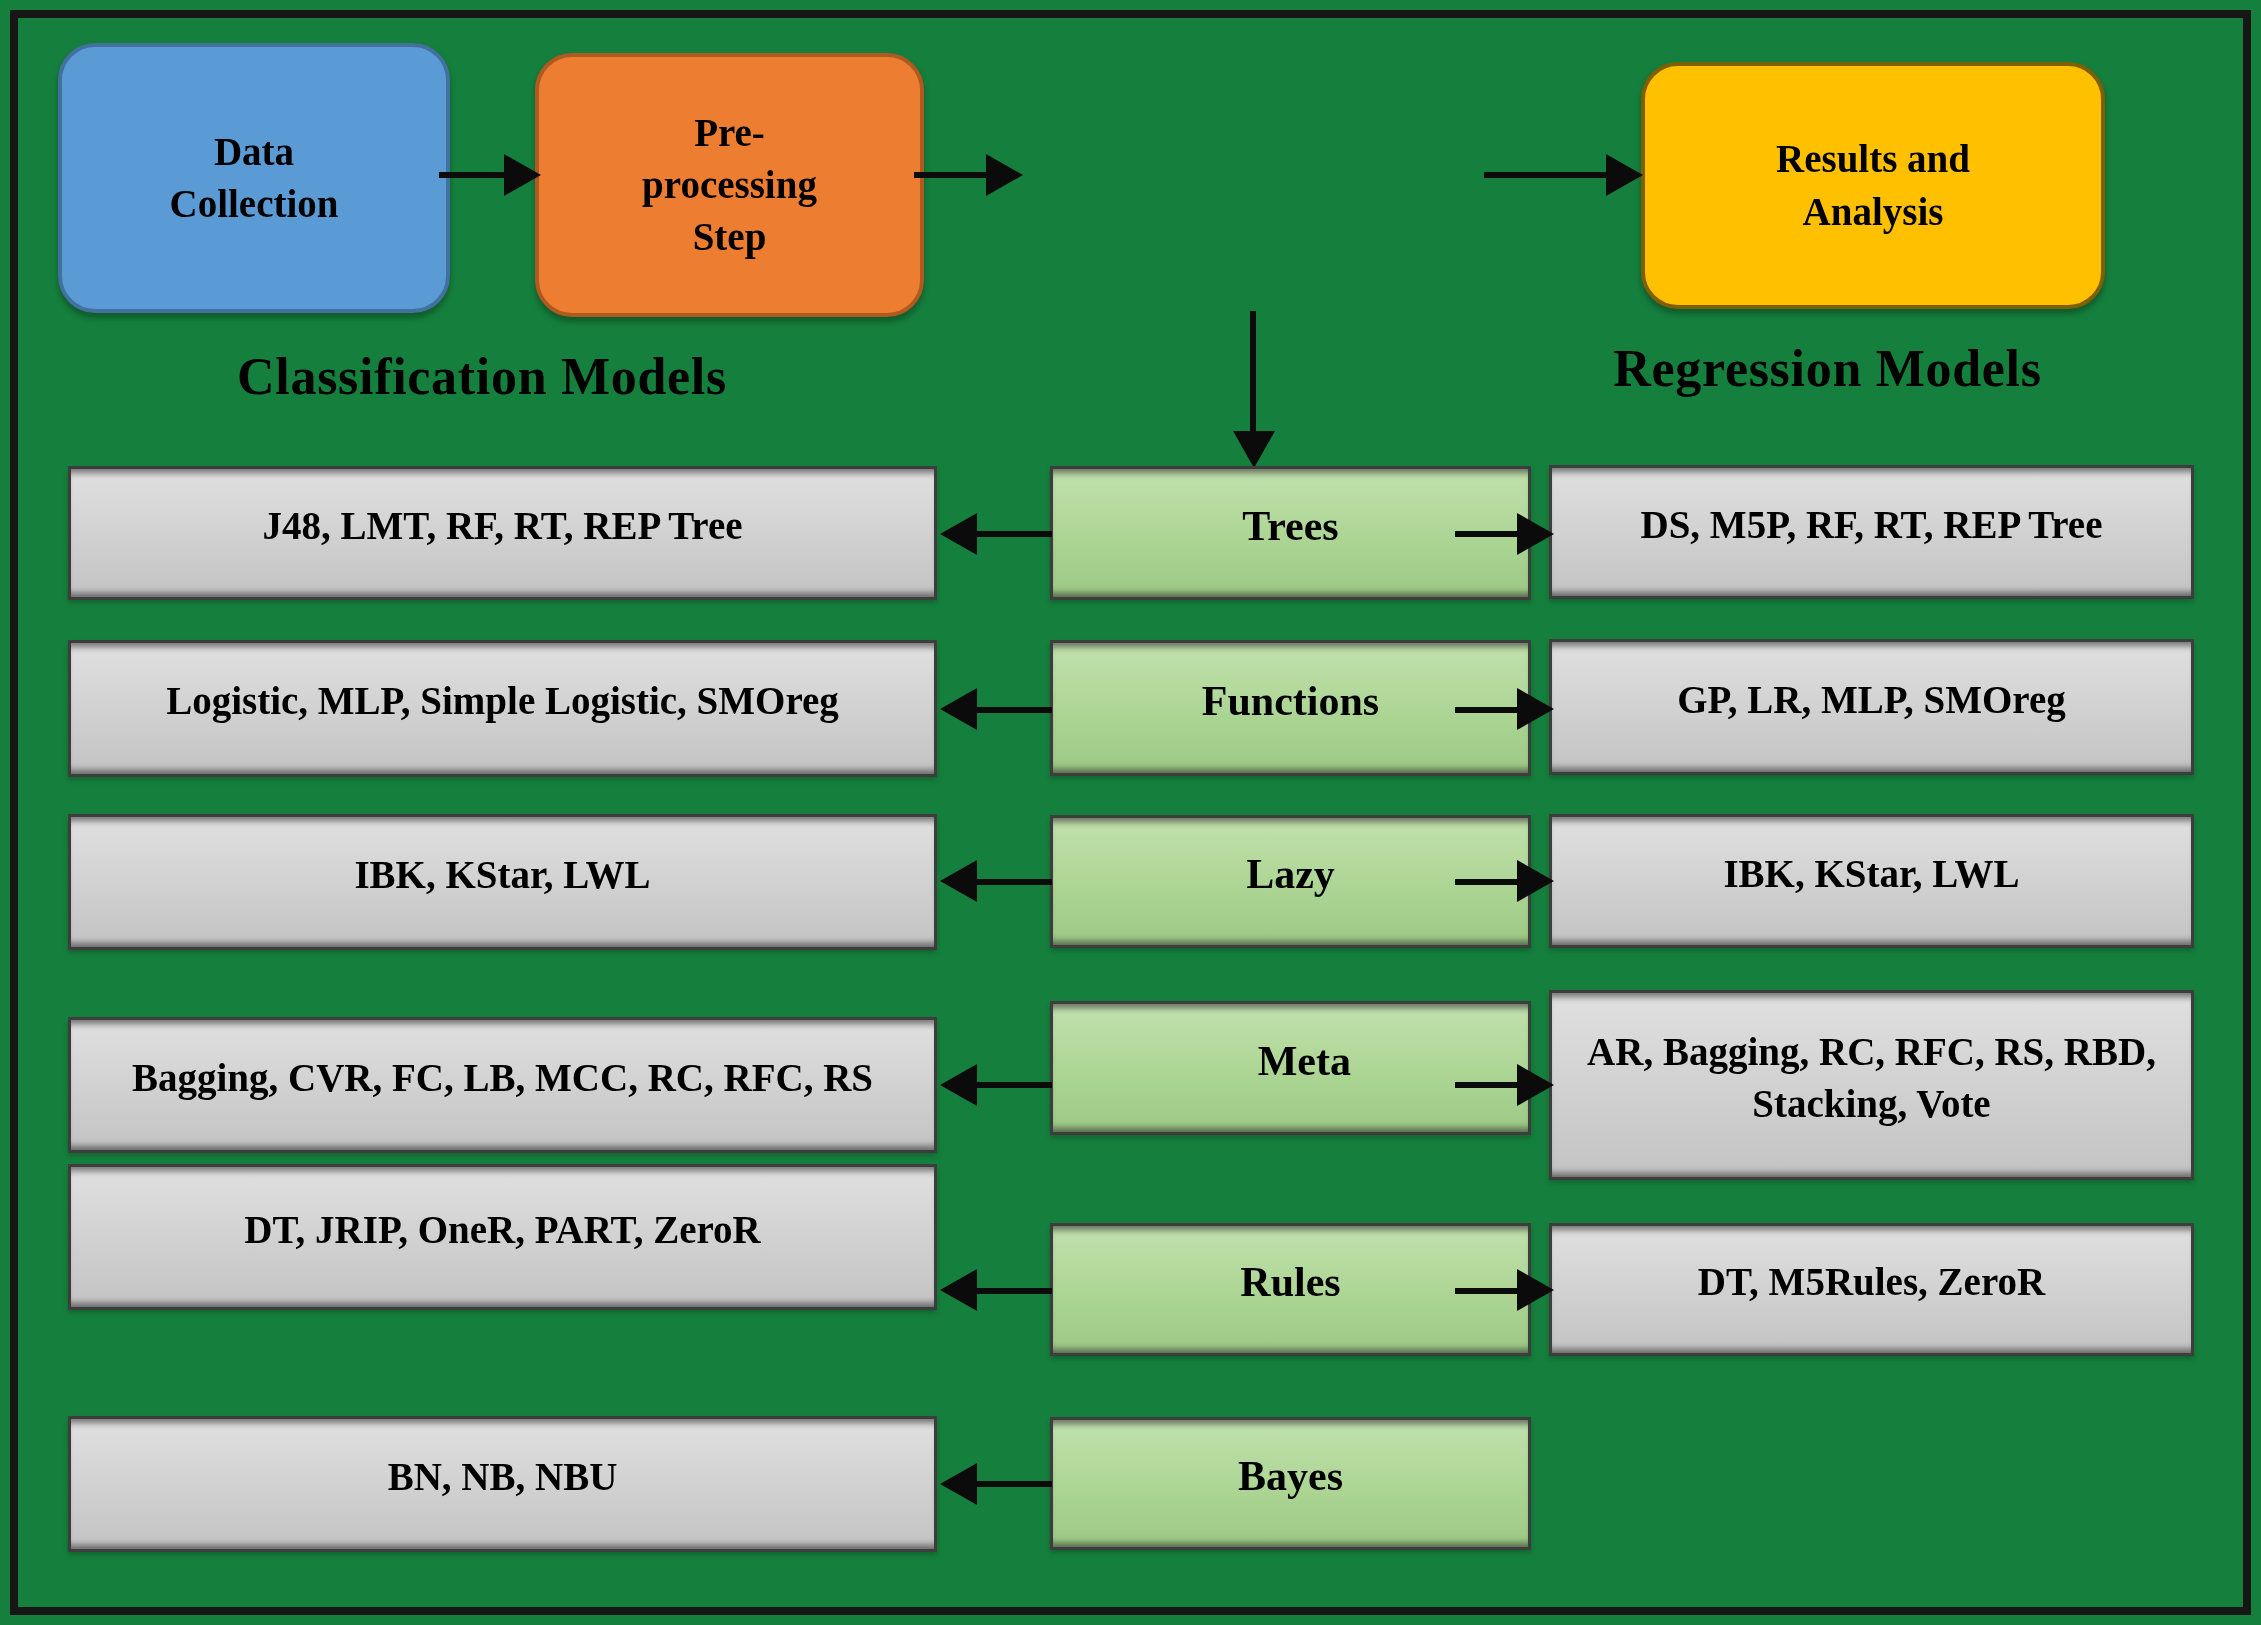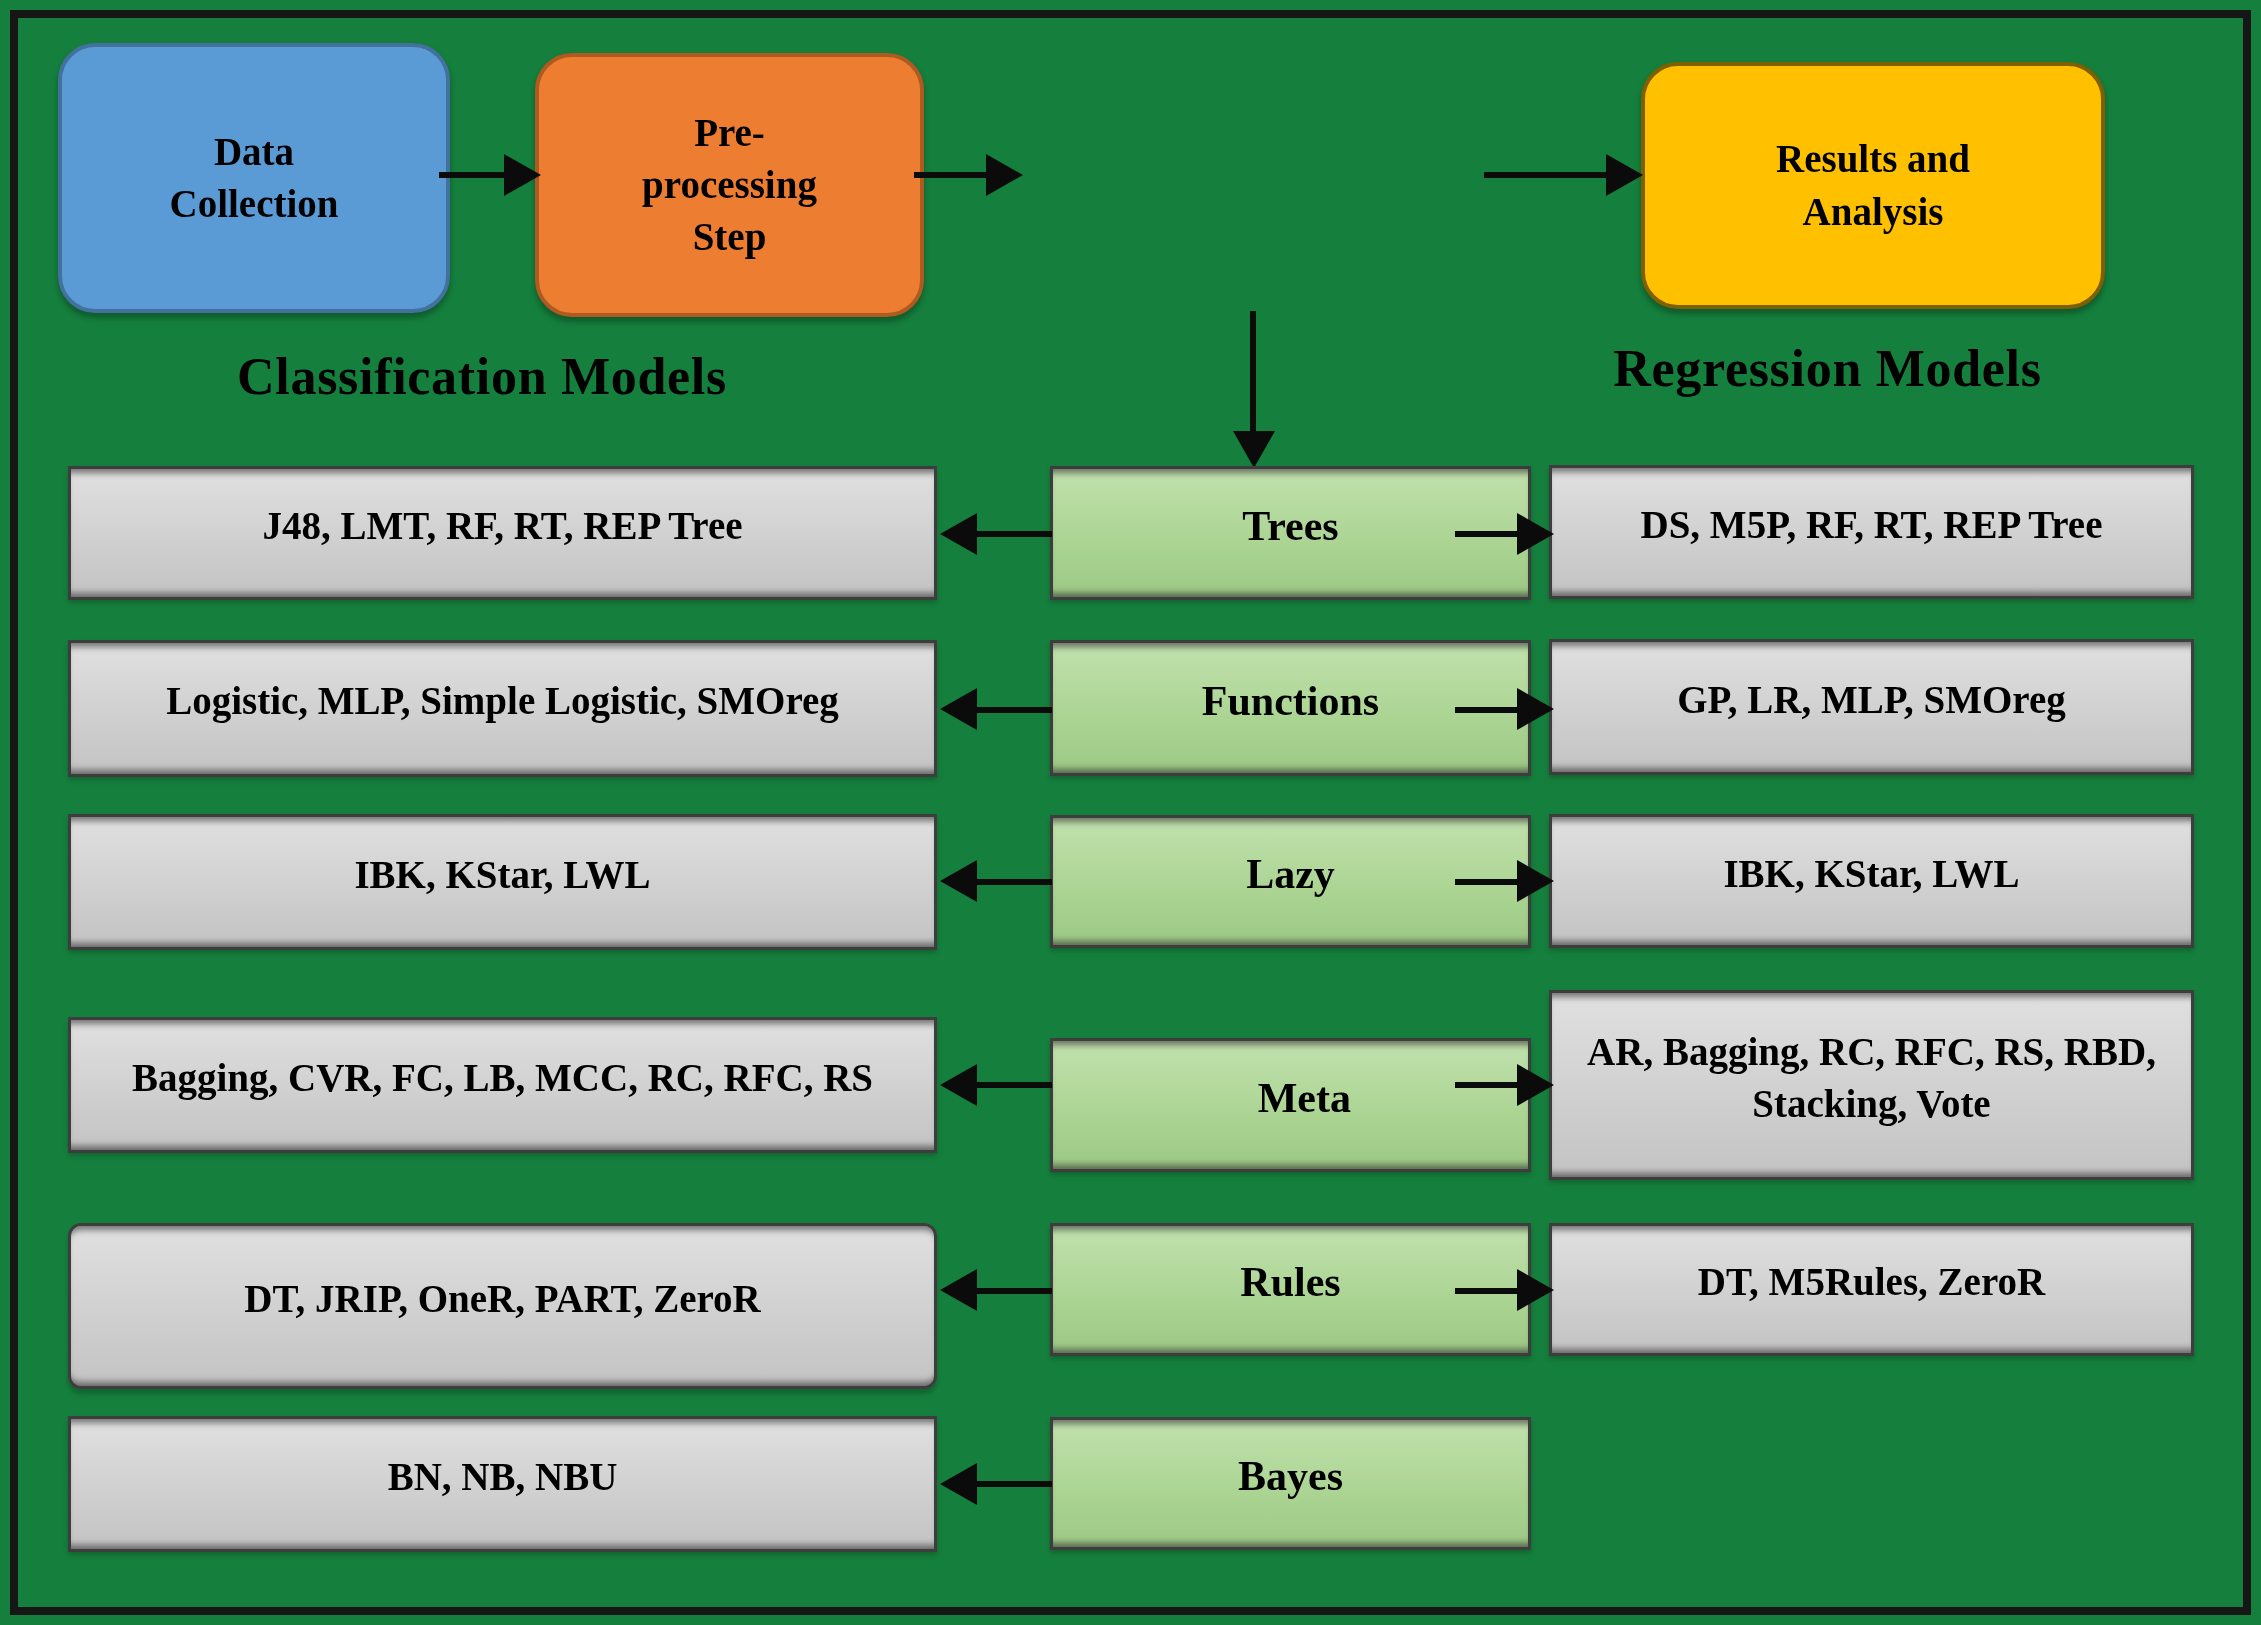--- a/index.html
+++ b/index.html
@@ -144,36 +144,36 @@
     <div class="hline" style="left:975px;top:879px;width:77px;"></div>
   </div>
   <div>
     <div class="hline" style="left:1455px;top:879px;width:65px;"></div>
     <div class="tri-r" style="left:1517px;top:860px;"></div>
   </div>
 
   <div class="gbox colL" style="top:1017px;height:136px;">
     <span>Bagging, CVR, FC, LB, MCC, RC, RFC, RS</span>
   </div>
-  <div class="cbox colC" style="top:1038px;height:134px;padding-left:48px;">
+  <div class="cbox colC" style="top:1001px;height:134px;padding-left:48px;">
     <span>Meta</span>
   </div>
   <div class="gbox colR" style="top:990px;height:190px;">
     <span>AR, Bagging, RC, RFC, RS, RBD, Stacking, Vote</span>
   </div>
   <div>
     <div class="tri-l" style="left:940px;top:1064px;"></div>
     <div class="hline" style="left:975px;top:1082px;width:77px;"></div>
   </div>
   <div>
     <div class="hline" style="left:1455px;top:1082px;width:65px;"></div>
     <div class="tri-r" style="left:1517px;top:1064px;"></div>
   </div>
 
-  <div class="gbox colL" style="top:1223px;height:166px;border-radius:13px;">
+  <div class="gbox colL" style="top:1164px;height:146px;">
     <span>DT, JRIP, OneR, PART, ZeroR</span>
   </div>
   <div class="cbox colC" style="top:1223px;height:133px;">
     <span>Rules</span>
   </div>
   <div class="gbox colR" style="top:1223px;height:133px;">
     <span>DT, M5Rules, ZeroR</span>
   </div>
   <div>
     <div class="tri-l" style="left:940px;top:1269px;"></div>

